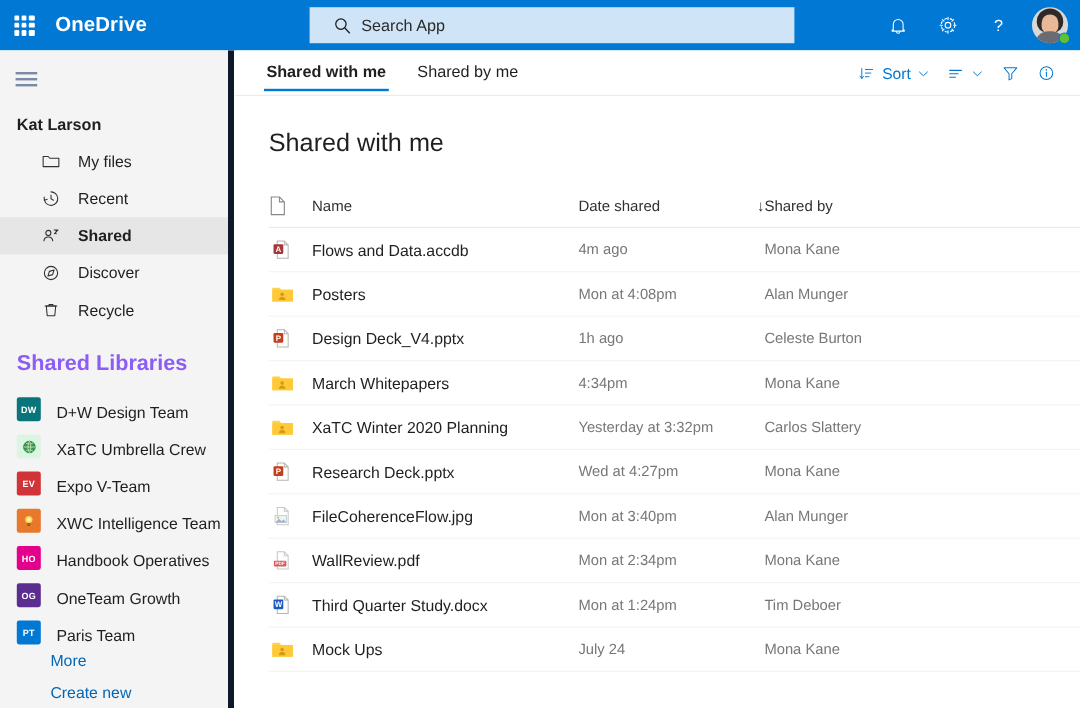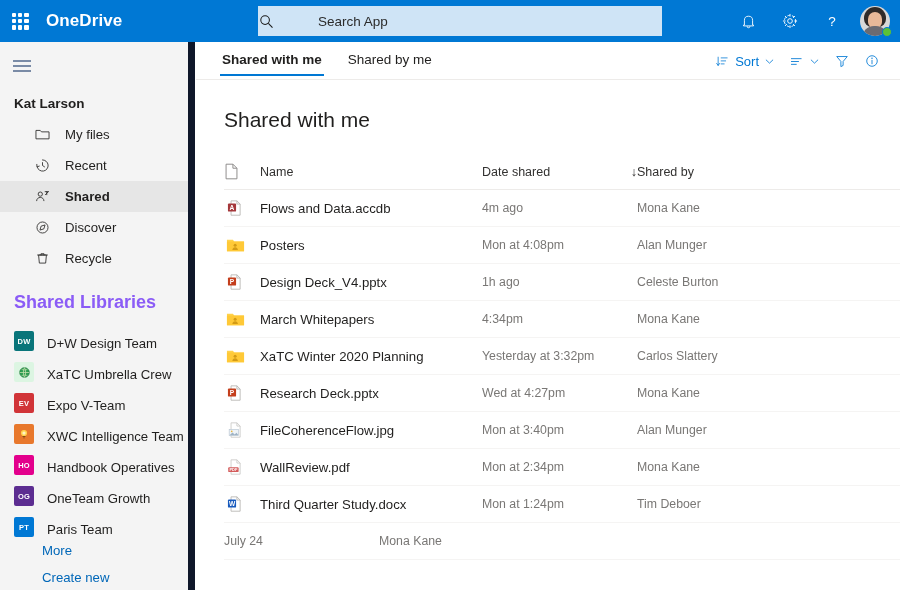--- a/index.html
+++ b/index.html
@@ -25,21 +25,21 @@
     grid-template-columns: repeat(3, 1fr); grid-template-rows: repeat(3, 1fr);
     gap: 2px;
   }
   .waffle-grid i { background: #ffffff; border-radius: 1px; display: block; }
   .brand {
     color: #fff; font-size: 17px; font-weight: bold; letter-spacing: .1px;
     margin-left: 6px; white-space: nowrap;
   }
   .searchwrap {
     position: absolute; left: 258px; top: 6px; width: 404px; height: 30px;
-    background: #cfe4f6; display: flex; align-items: center; padding: 0 1px; gap: 36px;
+    background: #cfe4f6; display: flex; align-items: center; padding: 0 20px;
   }
   .searchwrap svg { flex: none; }
   .searchinput {
     border: 0; outline: 0; background: transparent; margin-left: 8px;
     font-family: "Liberation Sans", sans-serif; font-size: 13.5px;
     color: #1b1b1b; width: 100%;
   }
   .searchinput::placeholder { color: #2b2b2b; opacity: 1; }
   .suite-right {
     position: absolute; right: 4px; top: 0; height: 42px;
@@ -70,21 +70,21 @@
     background: #6b6b72; border-radius: 13px 13px 0 0;
   }
   .presence {
     position: absolute; right: 4px; bottom: 5px; width: 10px; height: 10px;
     border-radius: 50%; background: #5bc236; border: 1.5px solid #0078d4;
   }
 
   
   .sidebar {
     position: absolute; top: 42px; left: 0; width: 195px; height: 548px;
-    background: #f4f4f4; border-right: 7px solid #0f172a;
+    background: #f4f4f4; border-right: 5px solid #0f172a;
   }
   .hamburger {
     width: 44px; height: 40px; display: flex; align-items: center;
     justify-content: center; cursor: pointer; margin-top: 4px;
   }
   .hamburger i {
     display: block; width: 18px; height: 1.6px; background: #7a8ba6;
     box-shadow: 0 5px 0 #7a8ba6, 0 -5px 0 #7a8ba6;
   }
   .sb-username {
@@ -554,20 +554,31 @@
           <rect x="1" y="4.2" width="8.6" height="8.6" rx="1" fill="#185abd"></rect>
           <text x="5.3" y="11.1" text-anchor="middle" font-family="Liberation Sans, sans-serif" font-size="7" font-weight="bold" fill="#fff">W</text>
                 </svg>
               </span>
        <span>Third Quarter Study.docx</span>
      </div>
      <div class="cell-date">Mon at 1:24pm</div>
      <div class="cell-by">Tim Deboer</div>
           </div>
           <div class="row">
+            <div class="cell-name">
+       <span class="file-ico">
+                <svg width="19" height="17" viewBox="0 0 20 17">
+          <path d="M1 2.4h6.2l1.6 1.9H19v10.3H1z" fill="#ffd24c"></path>
+          <path d="M1 4.3h18v10.3H1z" fill="#ffc937"></path>
+          <circle cx="9.6" cy="8.2" r="1.6" fill="#d39b16"></circle>
+          <path d="M6.7 13.2c0-1.7 1.3-2.9 2.9-2.9s2.9 1.2 2.9 2.9z" fill="#d39b16"></path>
+                </svg>
+              </span>
+       <span>Mock Ups</span>
+     </div>
      <div class="cell-date">July 24</div>
      <div class="cell-by">Mona Kane</div>
           </div>
           <div class="row">
      
      </div>
         </div>
     </div>
   </div>
 </div>

